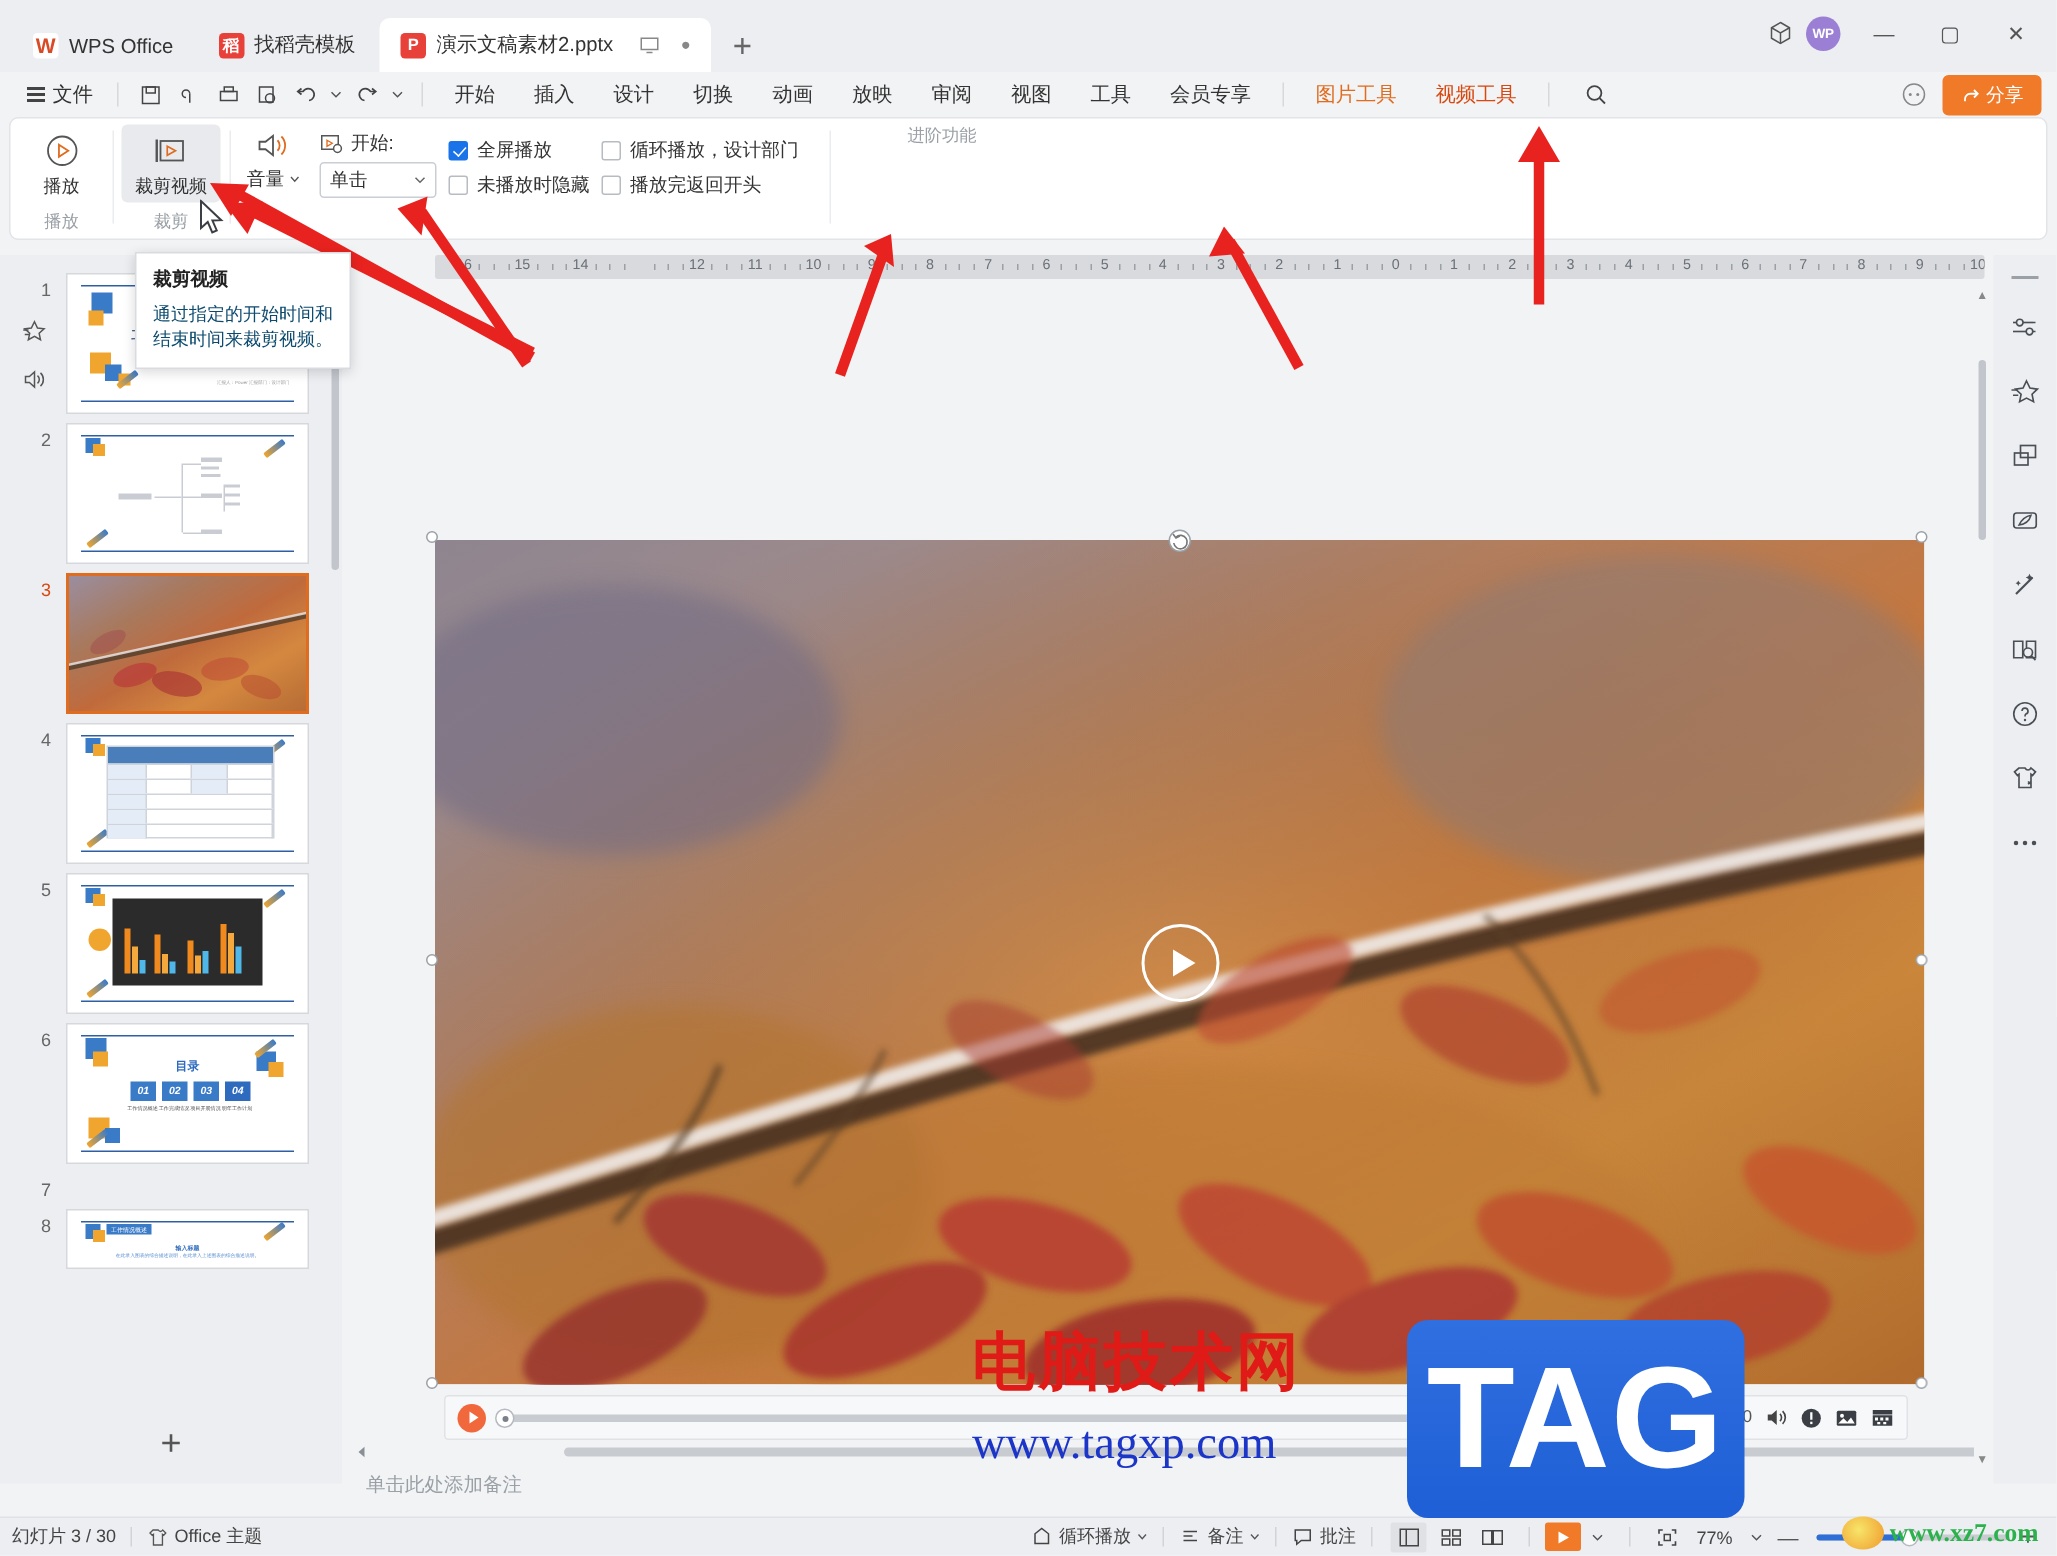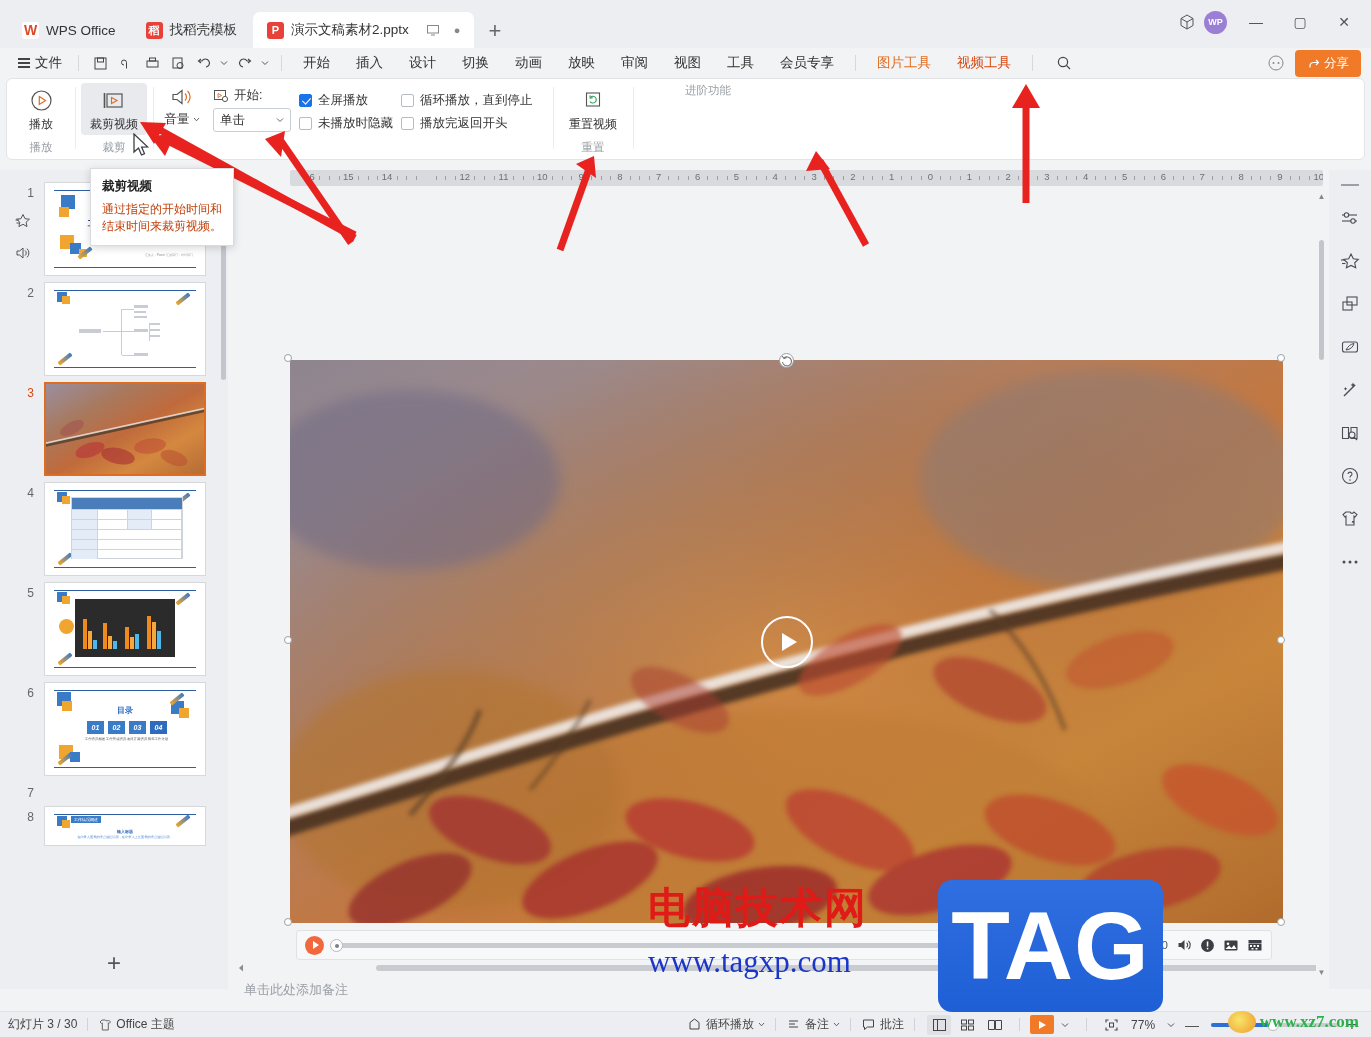--- a/index.html
+++ b/index.html
@@ -54,21 +54,21 @@
   .ck{width:13px;height:13px;border:1px solid #b7bcc3;border-radius:2px;background:#fff;display:inline-block;}
   .ck.on{background:#1a73e8;border-color:#1a73e8;position:relative;}
   .ck.on::after{content:"";position:absolute;left:4px;top:1px;width:4px;height:7px;border:solid #fff;border-width:0 1.6px 1.6px 0;transform:rotate(42deg);}
   .selbox{border:1px solid #c9ced6;border-radius:3px;height:24px;width:78px;display:flex;align-items:center;justify-content:space-between;padding:0 6px;font-size:12.5px;background:#fff;}
   .lblsm{font-size:12.5px;color:#333;}
   .volbtn{display:flex;flex-direction:column;align-items:center;gap:2px;font-size:12.5px;width:46px;}
 
   
   .tooltip{position:absolute;left:90px;top:168px;width:144px;background:#fff;border:1px solid #d9dbe0;box-shadow:0 2px 8px rgba(0,0,0,.16);padding:9px 11px;z-index:60;}
   .tt-title{font-weight:bold;font-size:12.5px;color:#222;margin-bottom:6px;}
-  .tt-body{font-size:12px;color:#c2410c;line-height:1.45;}
+  .tt-body{font-size:12px;color:#0c4a6e;line-height:1.45;}
 
   
   .hruler{position:absolute;left:290px;right:48px;top:170px;height:16px;background:#d8dade;border-radius:2px;overflow:hidden;}
   .hruler .tickwrap{position:relative;height:16px;}
   .hruler .num{position:absolute;top:1px;font-size:9.5px;color:#6b7077;transform:translateX(-50%);}
   .hruler .tk{position:absolute;top:6px;width:1px;height:4px;background:#9aa0a6;}
   .vruler{position:absolute;left:240px;top:360px;width:16px;height:560px;background:#d8dade;border-radius:2px;overflow:hidden;}
   .vruler .num{position:absolute;left:50%;transform:translate(-50%,-50%);font-size:9.5px;color:#6b7077;}
   .vruler .tk{position:absolute;left:6px;width:4px;height:1px;background:#9aa0a6;}
 
@@ -381,46 +381,31 @@
         </div>
         <div class="ckrow">
           <span class="ck"></span>
           <span>未播放时隐藏</span>
         </div>
       </div>
 
       <div style="display:flex;flex-direction:column;padding-top:4px;">
         <div class="ckrow">
           <span class="ck"></span>
-          <span>循环播放，直到停止</span>
+          <span>循环播放，设计部门</span>
         </div>
         <div class="ckrow">
           <span class="ck"></span>
           <span>播放完返回开头</span>
         </div>
       </div>
     </div>
   </div>
 
 
-  <div class="rgroup" style="width:80px">
-    <div class="rgrow">
-      <div class="bigbtn" style="width:70px">
-        <span class="gl">
-          <svg width="24" height="24" viewBox="0 0 24 24">
-              <rect x="5.5" y="5" width="13" height="13" fill="none" stroke="#555" stroke-width="1.1"></rect>
-              <path d="M9 13.5 a3.4 3.4 0 1 0 .6-4.4" fill="none" stroke="#2f9e5e" stroke-width="1.1"></path>
-              <path d="M9 7.4 L9.2 10 L11.6 9.6" fill="none" stroke="#2f9e5e" stroke-width="1.1"></path>
-            </svg>
-        </span>
-        <span>重置视频</span>
-      </div>
-    </div>
-    <div class="rgname">重置</div>
-  </div>
 
   <div class="rgroup" style="width:150px">
     <div class="rgname">进阶功能</div>
   </div>
 </div>
 
 <div class="tooltip">
   <div class="tt-title">裁剪视频</div>
   <div class="tt-body">通过指定的开始时间和结束时间来裁剪视频。</div>
 </div>

